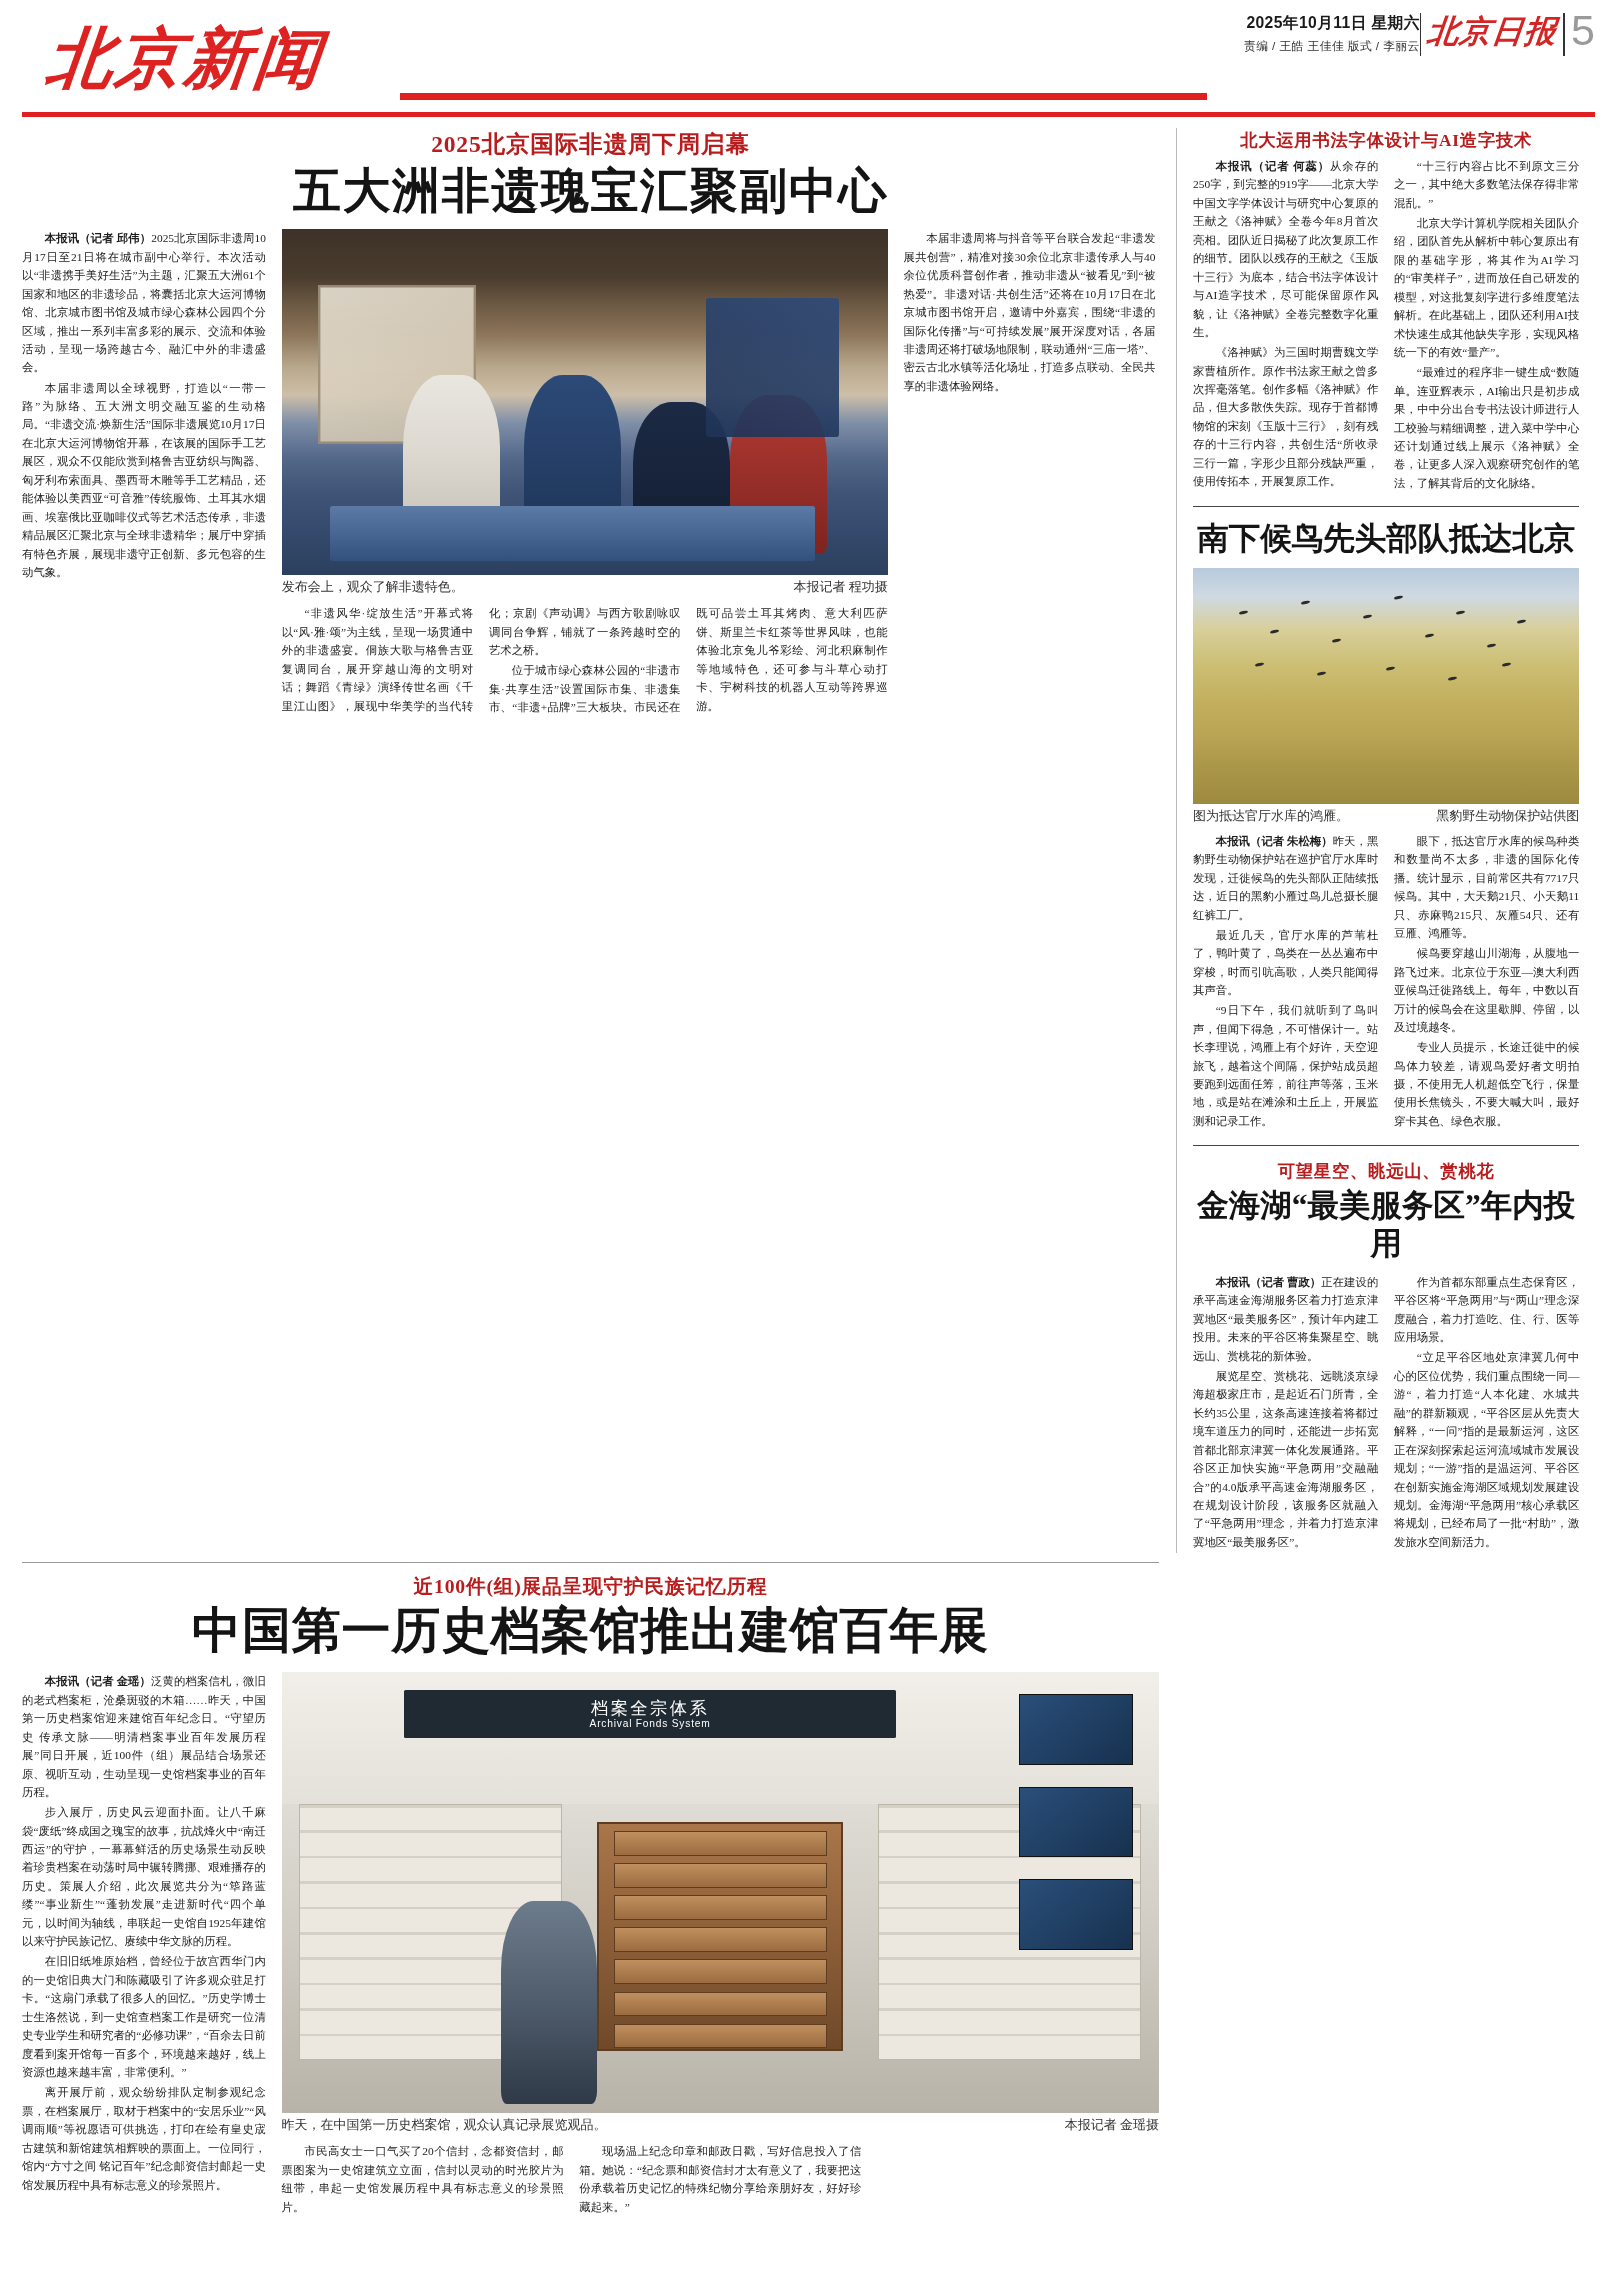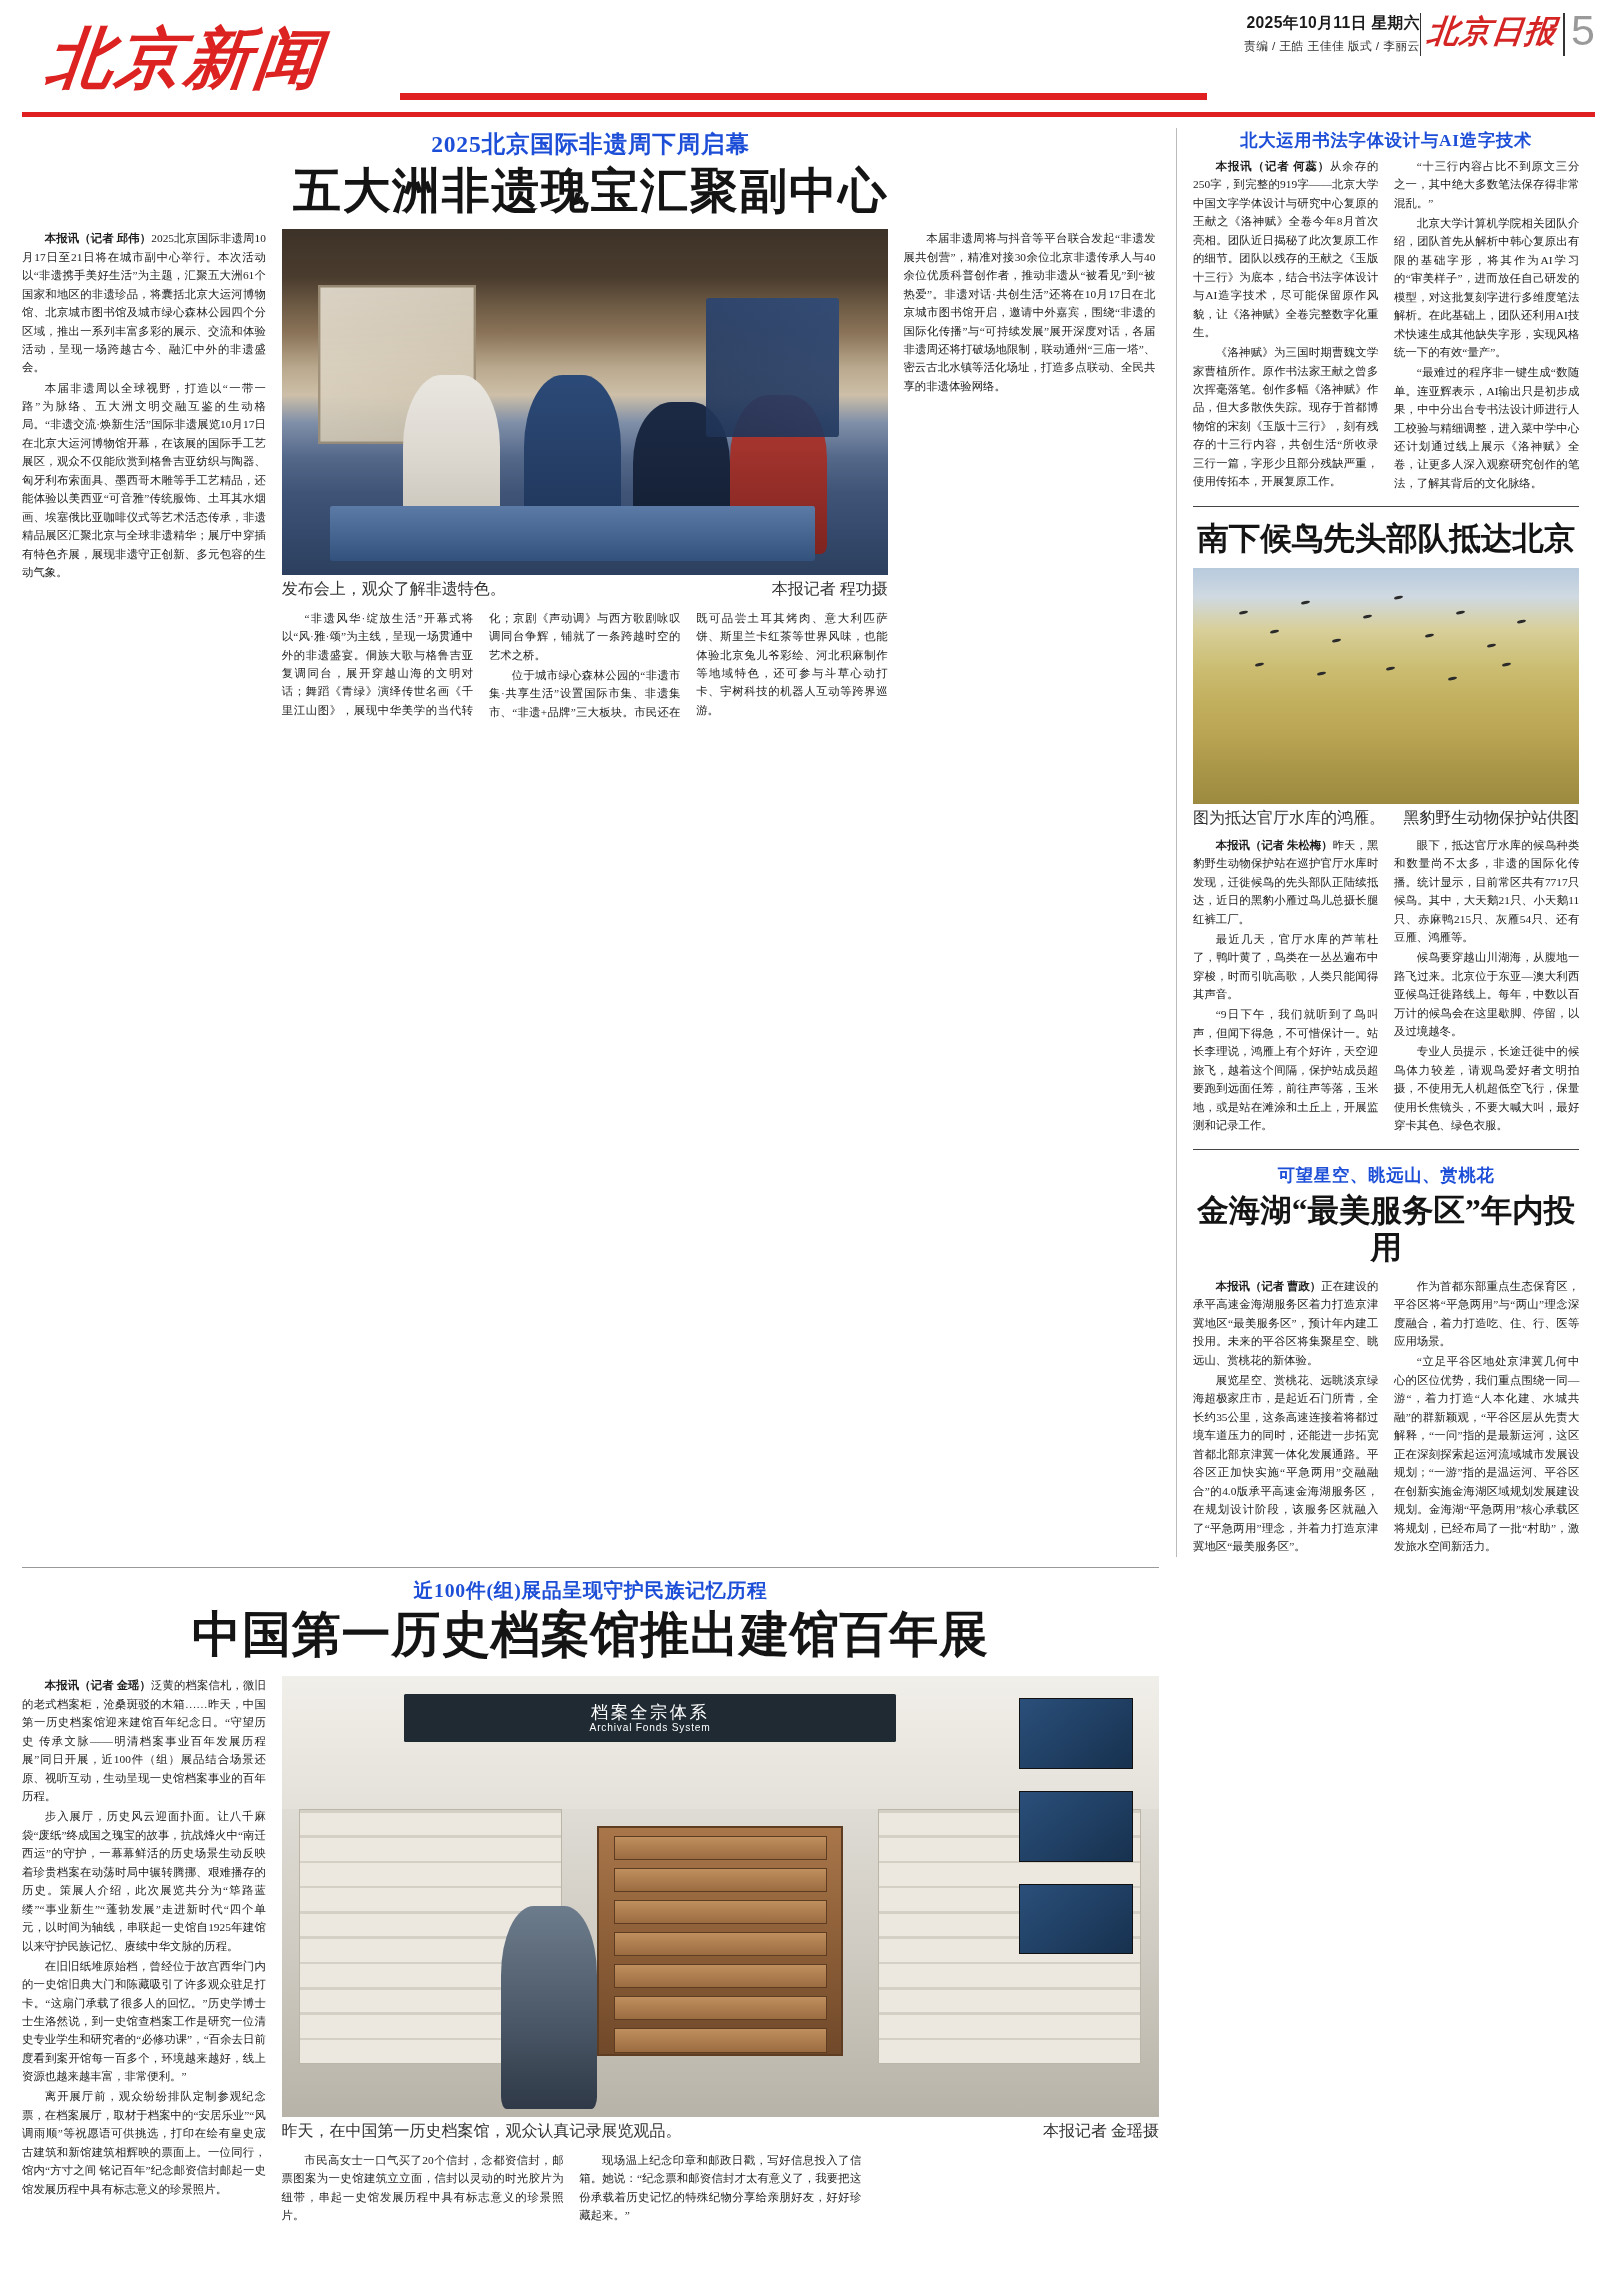--- a/index.html
+++ b/index.html
@@ -43,21 +43,21 @@
 
   
   .cols { display: flex; gap: 17.3px; margin-top: 11px; }
   .col-left { width: 1137px; }
   .col-right { width: 403px; border-left: 1.6px solid #bbb; padding-left: 15.7px; }
 
   
   .kicker {
     text-align: center; font-size: 23.6px; font-weight: 700;
     font-family: "Liberation Serif", serif; letter-spacing: 0.8px;
-    color: #1d4ed8; margin-bottom: 4.7px;
+    color: #b91c1c; margin-bottom: 4.7px;
   }
   .kicker-sm { font-size: 17.3px; }
   .headline-main {
     text-align: center; font-size: 48px; font-weight: 700;
     font-family: "Liberation Sans", sans-serif; letter-spacing: 1.6px;
     color: #141414; line-height: 1.08; margin-bottom: 12.6px;
   }
   .headline-2 {
     text-align: center; font-size: 49px; font-weight: 700;
     font-family: "Liberation Serif", serif; letter-spacing: 0.8px;
@@ -74,21 +74,21 @@
     font-family: "Liberation Serif", "DejaVu Serif", serif; color: #1c1c1c;
     text-align: justify; }
   .body-cols p { margin-bottom: 1.6px; text-indent: 2em; }
   .lead { font-weight: 700; }
   .c3 { column-count: 3; }
   .c2 { column-count: 2; }
   .c1 { column-count: 1; }
 
   
   .photo { position: relative; overflow: hidden; background: #d8d8d8; }
-  .cap { font-size: 16px; color: #333; font-family: "Liberation Serif", serif;
+  .cap { font-size: 13px; color: #333; font-family: "Liberation Serif", serif;
     margin-top: 3.1px; line-height: 1.4; }
 
   
   .ph1 { width: 100%; height: 346px;
     background:
       linear-gradient(180deg, #3d3228 0%, #4a3c2e 14%, #6d5a44 22%, #8a7358 30%, #b9a88d 40%, #cdbfa8 48%, #7f8fa8 56%, #54688a 66%, #3f5476 76%, #34496b 88%, #2c3f5e 100%);
     position: relative; }
   .ph1:before { content:""; position:absolute; left:6%; top:16%; width:26%; height:46%;
     background: linear-gradient(160deg,#e8e1d4,#cbbfa8); box-shadow: 0 0 0 2.4px #9d8f78 inset; opacity:.9;}
   .ph1:after { content:""; position:absolute; right:8%; top:20%; width:22%; height:40%;

